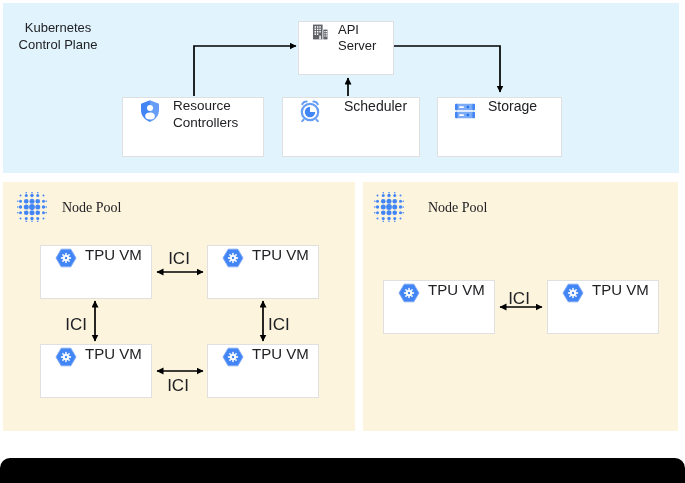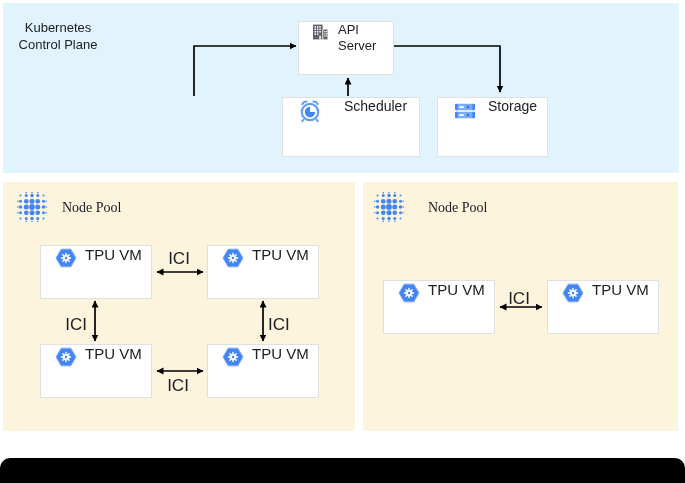--- a/index.html
+++ b/index.html
@@ -22,21 +22,21 @@
 
   .card {
     position:absolute; background:#ffffff; border:1px solid var(--card-border,#e0e0e0);
     display:flex; box-sizing:border-box;
   }
   .card .lbl { color:var(--text,#202124); line-height:1.25; }
 
   .card-api      { left:298px; top:21px; width:96px;  height:54px; padding-left:11px; gap:8px;  font-size:13px; }
   .card-rc       { left:122px; top:97px; width:142px; height:60px; padding-left:14px; gap:10px; font-size:13.5px; }
   .card-sched    { left:282px; top:97px; width:138px; height:60px; padding-left:14px; gap:21px; font-size:14px; }
-  .card-storage  { left:437px; top:97px; width:111px; height:60px; padding-left:14px; gap:10px; font-size:14px; }
+  .card-storage  { left:437px; top:97px; width:125px; height:60px; padding-left:14px; gap:10px; font-size:14px; }
 
   .card-tpu { width:112px; height:54px; padding-left:13px; gap:7px; font-size:15px; }
   .tpu-l1 { left:40px;  top:245px; }
   .tpu-l2 { left:207px; top:245px; }
   .tpu-l3 { left:40px;  top:344px; }
   .tpu-l4 { left:207px; top:344px; }
   .tpu-r1 { left:383px; top:280px; }
   .tpu-r2 { left:547px; top:280px; }
 
   .pool-icon  { position:absolute; width:30px; height:30px; }
@@ -197,20 +197,26 @@
     <line class="arrow" x1="263" y1="301" x2="263" y2="341" marker-start="url(#arw)" marker-end="url(#arw)"></line>
     <line class="arrow" x1="500" y1="307" x2="542" y2="307" marker-start="url(#arw)" marker-end="url(#arw)"></line>
   </svg>
 
   <div class="card card-api">
     <svg class="icon" width="20" height="20">
         <use href="#ic-building"></use>
       </svg>
     <span class="lbl">API Server</span>
   </div>
+  <div class="card card-rc">
+    <svg class="icon" width="26" height="26">
+        <use href="#ic-shield"></use>
+      </svg>
+    <span class="lbl">Resource Controllers</span>
+  </div>
   <div class="card card-sched">
     <svg class="icon" width="26" height="26">
         <use href="#ic-clock"></use>
       </svg>
     <span class="lbl">Scheduler</span>
   </div>
   <div class="card card-storage">
     <svg class="icon" width="26" height="26">
         <use href="#ic-storage"></use>
       </svg>

